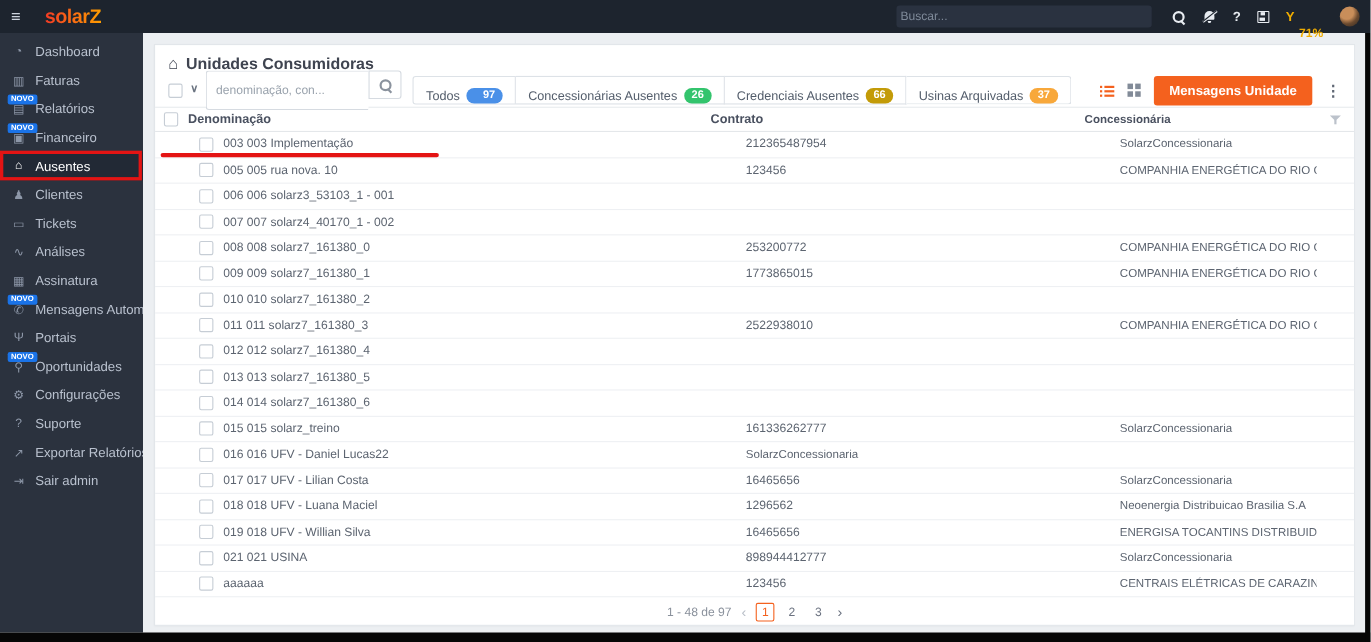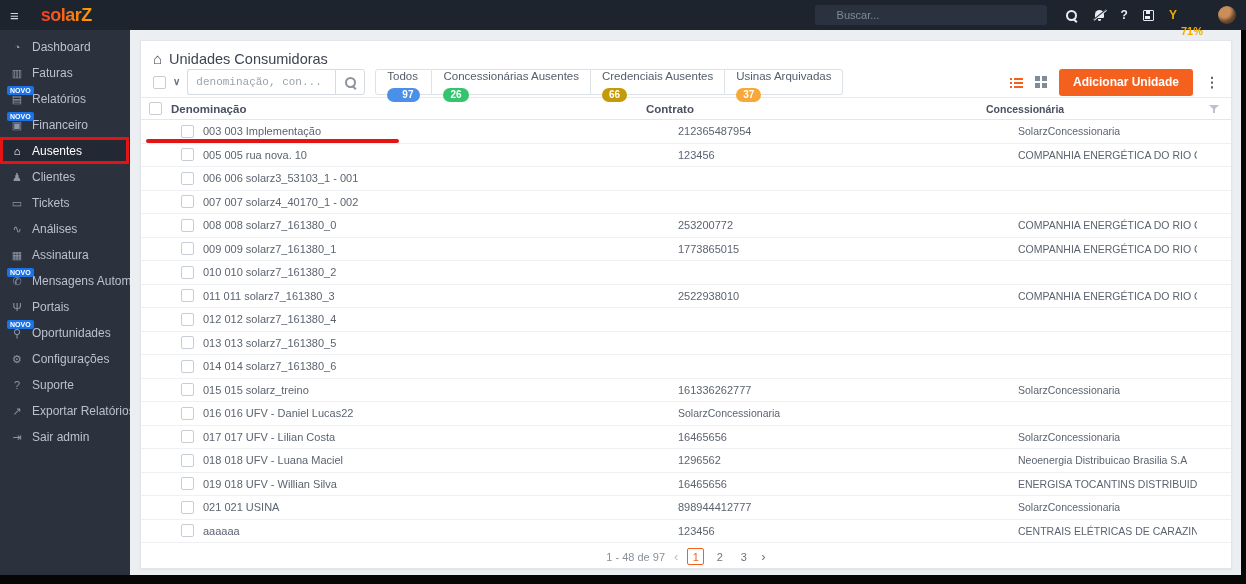--- a/index.html
+++ b/index.html
@@ -7,21 +7,21 @@
   .screen { position:relative; width:1246px; height:584px; background:#eceff2; overflow:hidden; }
 
   
   .topbar { position:absolute; top:0; left:0; right:0; height:30px; background:#1d242e;
             display:flex; align-items:center; z-index:3; }
   .hamburger { color:#cdd4de; font-size:15px; margin-left:10px; cursor:pointer; line-height:1; }
   .logo { margin-left:22px; font-size:18px; font-weight:bold; letter-spacing:-0.5px;
           background:linear-gradient(90deg,#f43b25,#ff9e00);
           -webkit-background-clip:text; background-clip:text; color:transparent; }
   .tb-search { margin-left:auto; width:232px; height:20px; background:#2a3240; border:none;
-               border-radius:3px; color:#cfd6df; font-size:11px; padding:0 22px; outline:none; }
+               border-radius:3px; color:#cfd6df; font-size:11px; padding:0 4px; outline:none; }
   .tb-search::placeholder { color:#7f8a99; }
   .tb-icons { display:flex; align-items:center; gap:15px; margin:0 10px 0 18px; }
   .tb-ic { color:#e8ecf1; font-size:12px; line-height:1; cursor:pointer; display:flex; align-items:center; }
   .mag { position:relative; width:13px; height:13px; display:inline-block; }
   .mag::before { content:""; position:absolute; left:1px; top:1px; width:7px; height:7px;
                  border:2px solid currentColor; border-radius:50%; }
   .mag::after { content:""; position:absolute; left:9.5px; top:9px; width:5px; height:2px;
                 background:currentColor; transform:rotate(45deg); transform-origin:0 0; }
   .bell { position:relative; width:13px; height:12px; display:inline-block; }
   .bell::before { content:""; position:absolute; left:2px; top:1px; width:9px; height:8px;
@@ -50,36 +50,36 @@
   .s-label { white-space:nowrap; overflow:hidden; }
   .novo-badge { position:absolute; left:7px; top:0; background:#1a73e8; color:#fff;
                 font-size:7px; font-weight:bold; padding:1px 3px; border-radius:2px; line-height:1; z-index:1; }
 
   
   .content { position:absolute; top:30px; left:130px; right:5px; bottom:9px; background:#eceff2; }
   .card { position:absolute; left:10px; top:10px; right:9px; bottom:6px; background:#fff;
           border:1px solid #e2e6ea; box-shadow:0 1px 2px rgba(0,0,0,.05); }
   .card-head { height:26px; padding:9px 12px 0; display:flex; align-items:center; gap:7px; }
   .home-ic { font-size:15px; color:#3c4250; font-weight:bold; line-height:1; }
-  .page-title { font-size:14.5px; font-weight:normal; color:#3f4450; }
+  .page-title { font-size:14.5px; font-weight:bold; color:#3f4450; }
 
   .filter-row { display:flex; align-items:center; height:30px; padding:0 12px; gap:7px; }
   .cb { width:13px; height:13px; border:1px solid #c6cdd5; border-radius:2px; background:#fff;
         display:inline-block; cursor:pointer; flex:0 0 13px; }
   .chev { color:#6a7380; font-size:10px; font-weight:bold; cursor:pointer; line-height:1; }
   .f-search-group { display:flex; }
-  .f-search { width:148px; height:26px; border:1px solid #d6dbe1; border-right:none;
-              border-radius:3px 0 0 3px; font-size:11px; padding:0 8px; color:#55606e; outline:none;font-family:Liberation Mono, monospace; }
+  .f-search { width:148px; height:36px; border:1px solid #d6dbe1; border-right:none;
+              border-radius:3px 0 0 3px; font-size:11px; padding:0 8px; color:#55606e; outline:none; }
   .f-search::placeholder { color:#9aa3ad; }
   .f-search-btn { width:30px; height:26px; border:1px solid #d6dbe1; background:#fff;
                   border-radius:0 3px 3px 0; color:#8b939e; display:flex; align-items:center;
                   justify-content:center; cursor:pointer; }
   .tabs { display:flex; margin-left:3px; }
   .tab { border:1px solid #dde2e7; border-left:none; background:#fff; height:26px; padding:0 11px;
-         display:flex; align-items:flex-start; gap:6px; font-size:11.5px; color:#535d6b; cursor:pointer;flex-direction:column; }
+         display:flex; align-items:flex-end; gap:6px; font-size:11.5px; color:#535d6b; cursor:pointer; }
   .tab:first-child { border-left:1px solid #dde2e7; border-radius:3px 0 0 3px; }
   .tab:last-child { border-radius:0 3px 3px 0; }
   .tab-count { color:#fff; font-size:10px; font-weight:bold; padding:2px 7px; border-radius:9px; line-height:1; }
   .fr-right { margin-left:auto; display:flex; align-items:center; gap:12px; }
   .icon-list { position:relative; width:13px; height:11px; cursor:pointer; }
   .icon-list::before { content:""; position:absolute; left:0; top:1px; width:2px; height:2px;
                        background:#f4611e; box-shadow:0 4px 0 #f4611e, 0 8px 0 #f4611e; }
   .icon-list::after { content:""; position:absolute; left:4px; top:1px; width:9px; height:2px;
                       background:#f4611e; box-shadow:0 4px 0 #f4611e, 0 8px 0 #f4611e; }
   .icon-grid { position:relative; width:12px; height:12px; cursor:pointer; }
@@ -266,21 +266,21 @@
       <span class="tab-count" style="background: rgb(195, 155, 8);">66</span>
     </div>
             <div class="tab">
       <span class="tab-label">Usinas Arquivadas</span>
       <span class="tab-count" style="background: rgb(248, 168, 59);">37</span>
     </div>
           </div>
         <div class="fr-right">
           <span class="icon-list"></span>
           <span class="icon-grid"></span>
-          <button class="add-btn">Adicionar Unidade</button>
+          <button class="add-btn">Mensagens Unidade</button>
           <span class="kebab">⋮</span>
         </div>
       </div>
 
       <div class="t-head">
         <span class="col-cb">
             <span class="cb"></span>
           </span>
         <span class="col-denom">Denominação</span>
         <span class="col-contr">Contrato</span>

